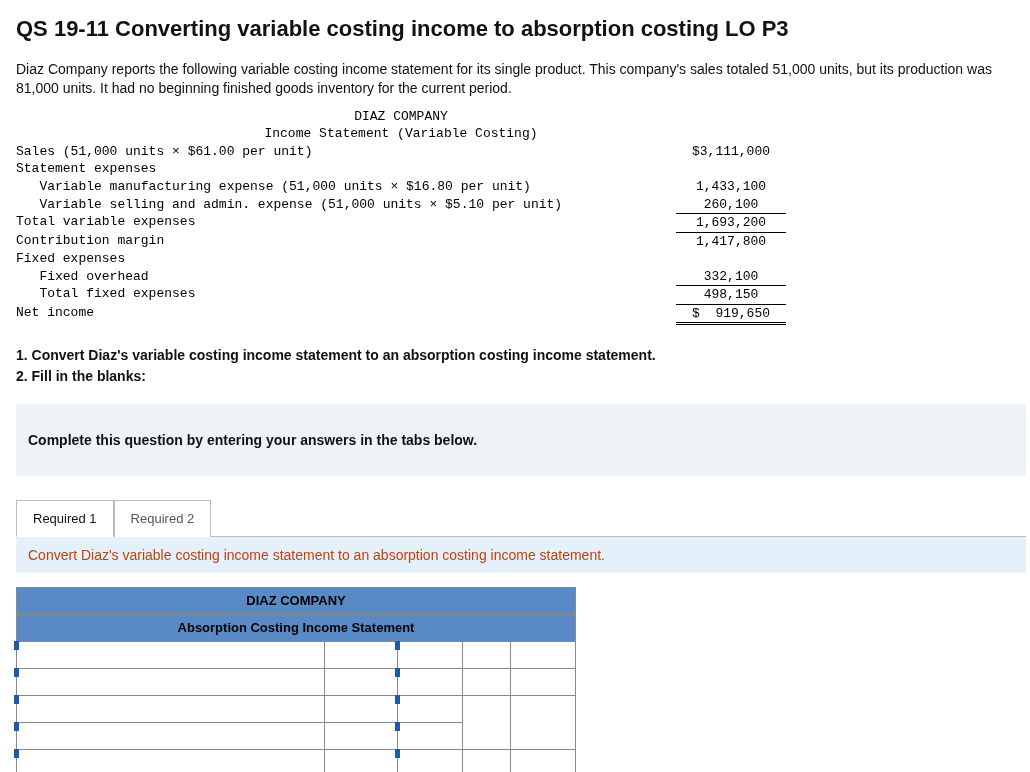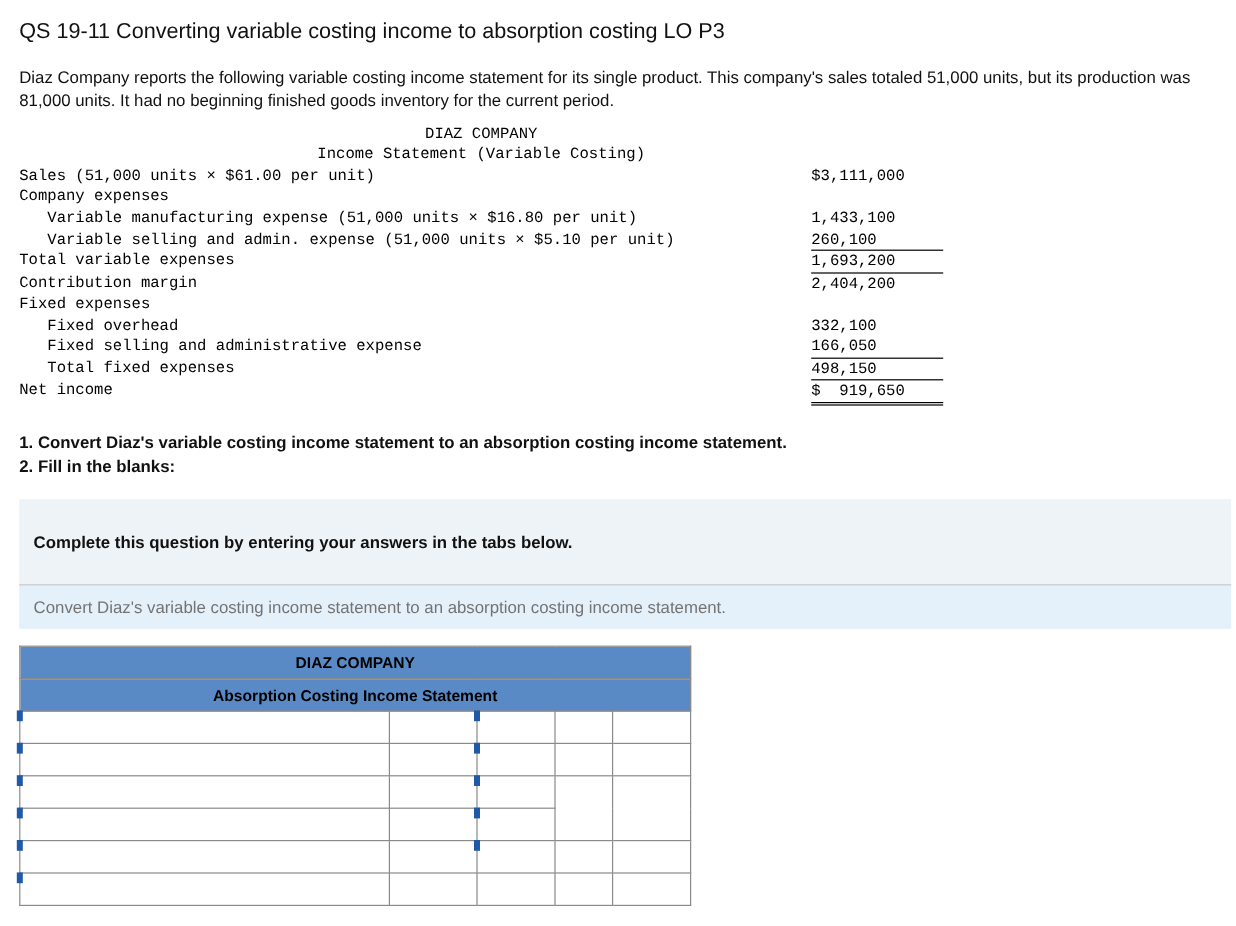--- a/index.html
+++ b/index.html
@@ -4,22 +4,22 @@
 <style>
   body {
     font-family: Arial, Helvetica, sans-serif;
     font-size: 14px;
     color: #111;
     margin: 0;
     padding: 16px 16px 0 16px;
     background: #fff;
   }
   h1 {
-    font-size: 18px;
-    font-weight: normal;
+    font-size: 22px;
+    font-weight: bold;
     margin: 0 0 18px 0;
   }
   .intro {
     font-size: 14px;
     margin-bottom: 10px;
     line-height: 1.35;
   }
   
   .stmt {
     width: 770px;
@@ -32,21 +32,21 @@
   .stmt .center { text-align: center; }
   .stmt .row {
     display: flex;
   }
   .stmt .lbl {
     flex: 1 1 auto;
     white-space: pre;
   }
   .stmt .num {
     width: 110px;
-    text-align: left;
+    text-align: center;
     white-space: pre;
   }
   .stmt .single-top { border-top: 1px solid #000; }
   .stmt .dbl { border-top: 1px solid #000; border-bottom: 3px double #000; }
 
   .tasks { margin: 0 0 18px 0; line-height: 1.45; font-weight: bold; }
 
   .answer-area { width: 1010px; }
   .instruction-bar {
     background: #eef3f7;
@@ -78,21 +78,21 @@
   }
   .tab-body {
     border-top: 1px solid #bdbdbd;
     margin-top: -1px;
     padding-top: 0;
   }
   .sub-instruction {
     background: #e4f1fb;
     padding: 10px 12px;
     font-size: 14px;
-    color: #737373;
+    color: #c2410c;
   }
   
   .ans-wrap { padding-top: 14px; }
   table.ans {
     border-collapse: collapse;
     width: 560px;
   }
   table.ans td, table.ans th {
     border: 1px solid #8a8a8a;
     height: 22px;
@@ -132,69 +132,69 @@
 
 <div class="stmt">
   <div class="center">DIAZ COMPANY</div>
   <div class="center">Income Statement (Variable Costing)</div>
 
   <div class="row">
     <div class="lbl">Sales (51,000 units × $61.00 per unit)</div>
     <div class="num">$3,111,000</div>
   </div>
   <div class="row">
-    <div class="lbl">Company expenses</div>
+    <div class="lbl">Statement expenses</div>
     <div class="num"></div>
   </div>
   <div class="row">
     <div class="lbl">   Variable manufacturing expense (51,000 units × $16.80 per unit)</div>
     <div class="num">1,433,100</div>
   </div>
   <div class="row">
     <div class="lbl">   Variable selling and admin. expense (51,000 units × $5.10 per unit)</div>
     <div class="num">260,100</div>
   </div>
   <div class="row">
     <div class="lbl">Total variable expenses</div>
     <div class="num single-top">1,693,200</div>
   </div>
   <div class="row">
     <div class="lbl">Contribution margin</div>
-    <div class="num single-top">2,404,200</div>
+    <div class="num single-top">1,417,800</div>
   </div>
   <div class="row">
     <div class="lbl">Fixed expenses</div>
     <div class="num"></div>
   </div>
   <div class="row">
     <div class="lbl">   Fixed overhead</div>
     <div class="num">332,100</div>
-  </div>
-  <div class="row">
-    <div class="lbl">   Fixed selling and administrative expense</div>
-    <div class="num">166,050</div>
   </div>
   <div class="row">
     <div class="lbl">   Total fixed expenses</div>
     <div class="num single-top">498,150</div>
   </div>
   <div class="row">
     <div class="lbl">Net income</div>
     <div class="num dbl">$  919,650</div>
   </div>
 </div>
 
 <div class="tasks">
   <div><b>1. Convert Diaz's variable costing income statement to an absorption costing income statement.</b></div>
   <div><b>2. Fill in the blanks:</b></div>
 </div>
 
 <div class="answer-area">
   <div class="instruction-bar">Complete this question by entering your answers in the tabs below.</div>
 
+  <div class="tabs">
+    <div class="tab active">Required 1</div>
+    <div class="tab inactive">Required 2</div>
+  </div>
 
   <div class="tab-body">
     <div class="sub-instruction">Convert Diaz's variable costing income statement to an absorption costing income statement.</div>
 
     <div class="ans-wrap">
       <table class="ans">
         <tbody>
             <tr>
           <th class="hdr" colspan="5">DIAZ COMPANY</th>
         </tr>

